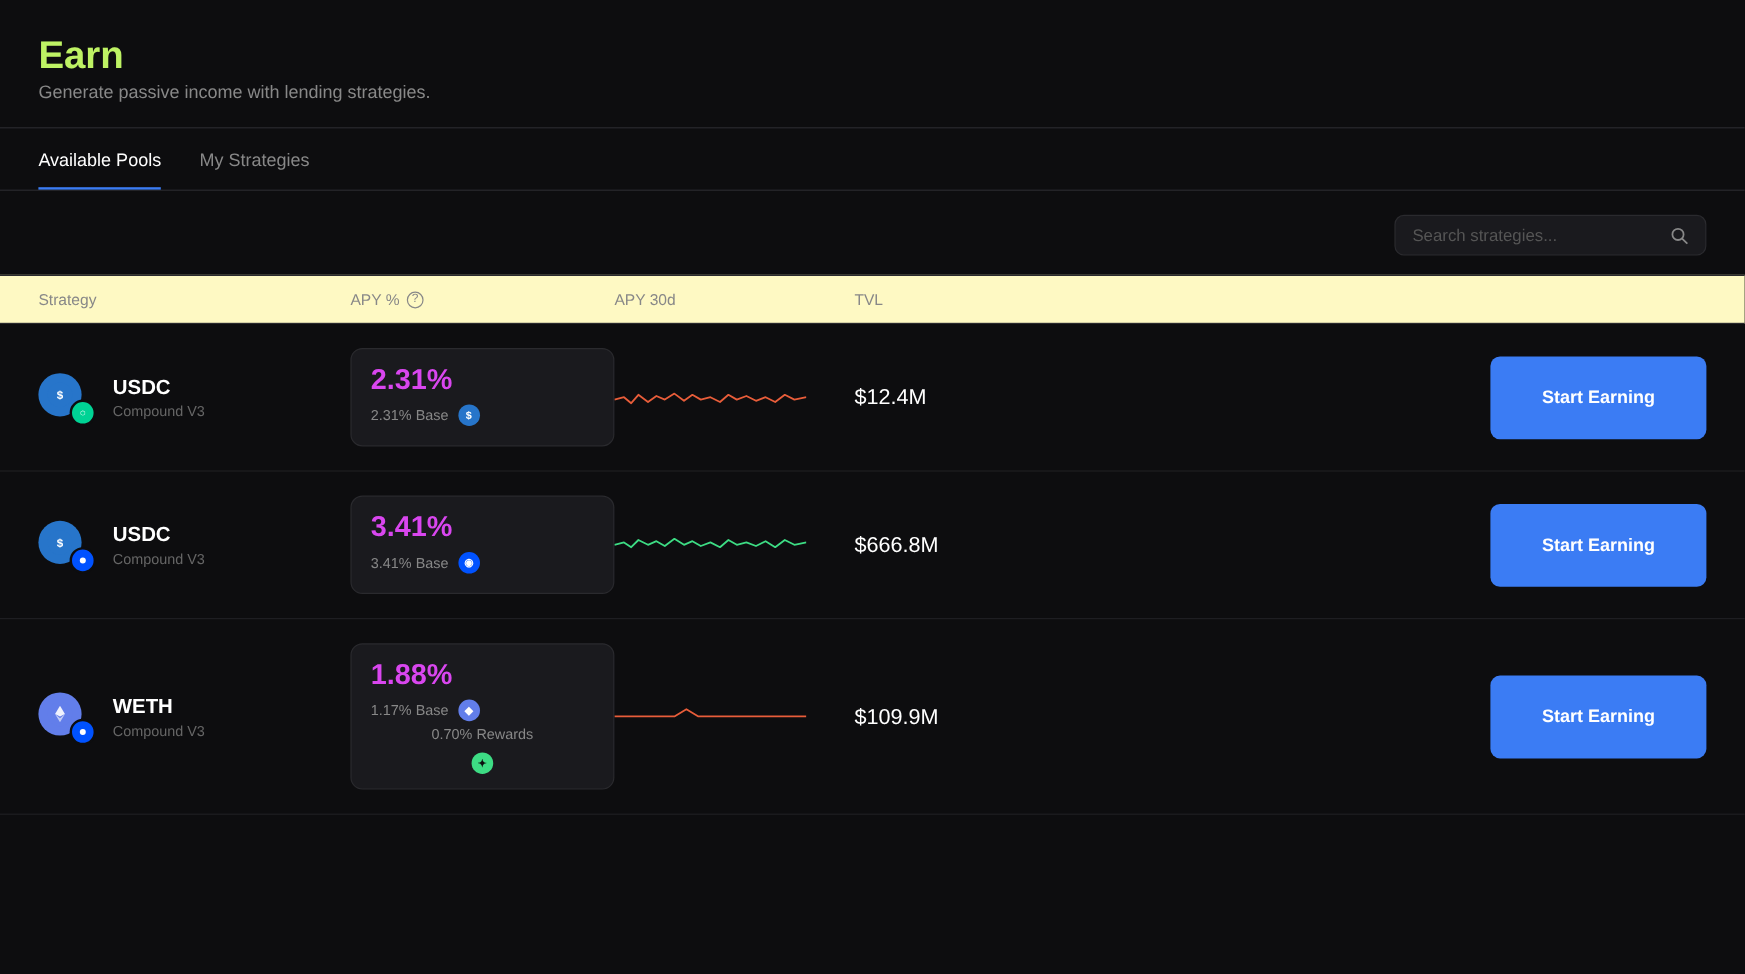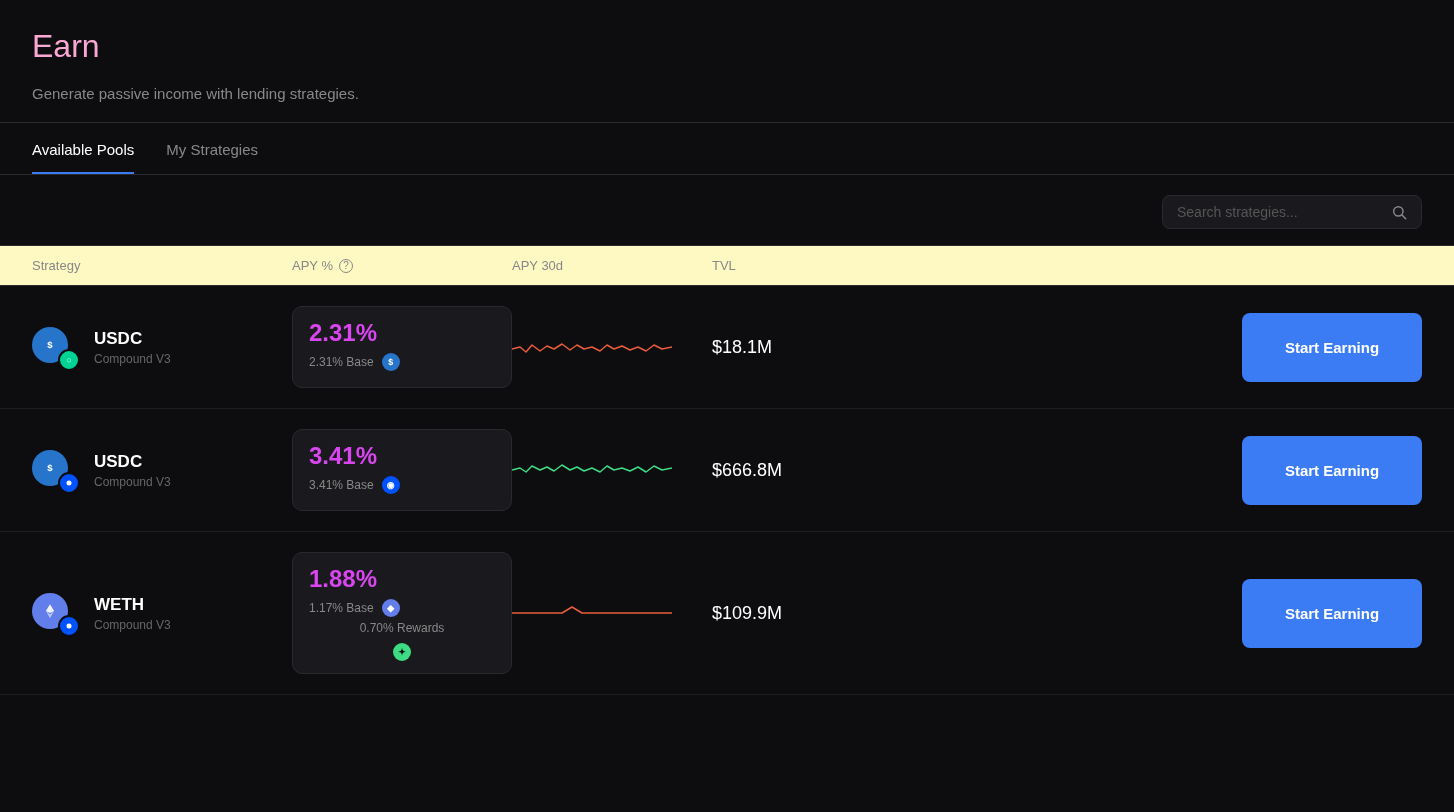--- a/index.html
+++ b/index.html
@@ -11,23 +11,23 @@
       width: 1454px;
     }
 
     .header {
       padding: 28px 32px 20px 32px;
       border-bottom: 1px solid #2a2a2e;
     }
 
     .header-title {
       font-size: 32px;
-      font-weight: 400;
-      color: #f9a8d4;
-      margin-bottom: 20px;
+      font-weight: 700;
+      color: #bef264;
+      margin-bottom: 4px;
     }
 
     .header-subtitle {
       font-size: 15px;
       color: #888;
     }
 
     .tabs-bar {
       padding: 0 32px;
       border-bottom: 1px solid #2a2a2e;
@@ -326,21 +326,21 @@
       <div class="token-mini" style="background:#2775ca; display:flex; align-items:center; justify-content:center;">
         <span style="color:white; font-size:9px; font-weight:bold;">$</span>
       </div>
     </div>
   </div>
   <div class="sparkline-cell">
     <svg class="sparkline" width="160" height="40" viewBox="0 0 160 40">
       <polyline points="0,22 8,20 14,25 20,18 28,24 35,19 42,22 50,17 58,23 65,18 72,22 80,20 88,24 95,18 102,22 110,19 118,23 126,20 134,24 142,18 150,22 160,20" fill="none" stroke="#e85d3a" stroke-width="1.5" stroke-linejoin="round"></polyline>
     </svg>
   </div>
-  <div class="tvl-cell">$18.1M</div>
+  <div class="tvl-cell">$12.4M</div>
   <div class="action-cell">
     <button class="start-earning-btn">Start Earning</button>
   </div>
 </div>
 
 <div class="table-row">
   <div class="strategy-cell">
     <div class="token-icon">
       <div class="token-icon-main" style="background:#2775ca; display:flex; align-items:center; justify-content:center;">
         <svg width="22" height="22" viewBox="0 0 32 32">

